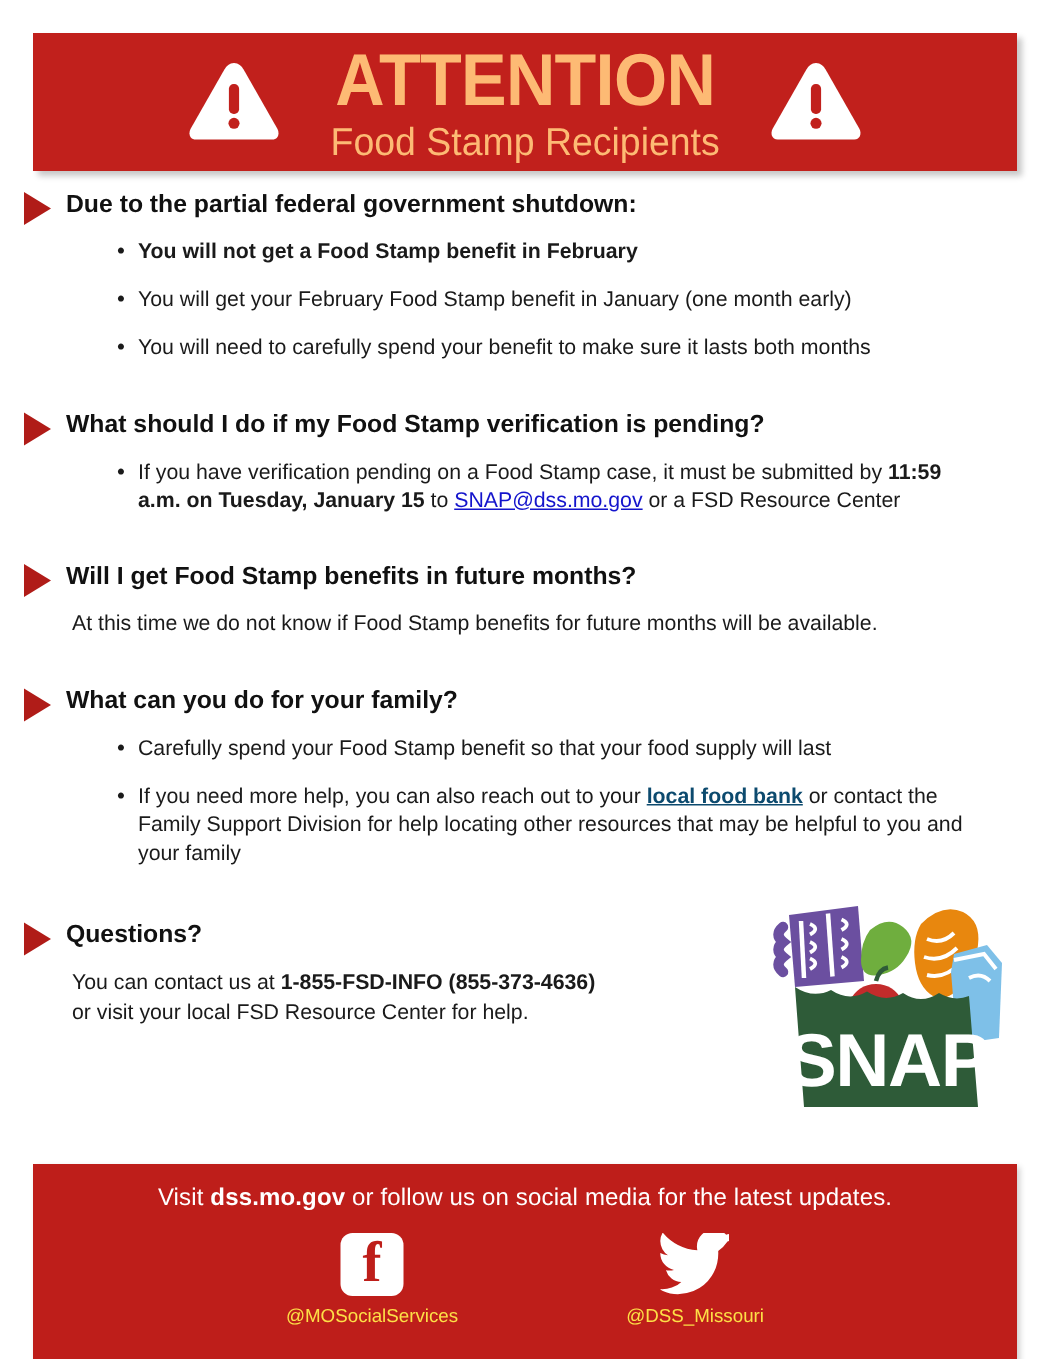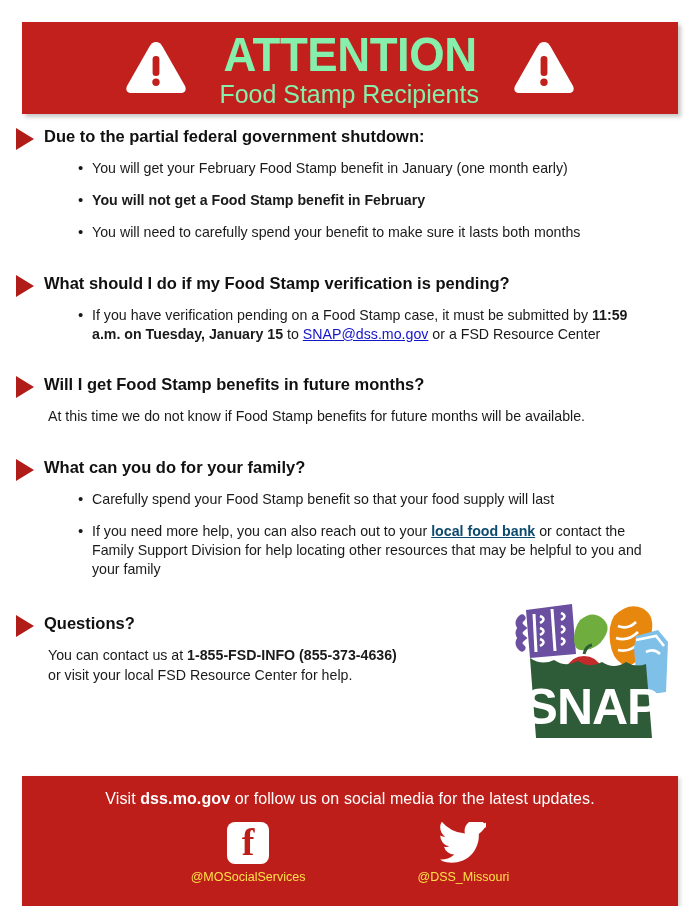--- a/index.html
+++ b/index.html
@@ -32,22 +32,22 @@
   }
   .banner-inner {
     display: flex;
     align-items: center;
     justify-content: center;
     gap: 26px;
     width: 100%;
   }
   .warn-icon { flex: 0 0 auto; display: block; }
   .banner-text {
-    text-align: left;
-    color: #86efac;
+    text-align: center;
+    color: #fdba74;
     line-height: 1;
     flex: 0 0 auto;
   }
   .banner-title {
     font-size: 49px;
     font-weight: bold;
     letter-spacing: -0.5px;
     display: block;
     transform: scaleX(0.93);
     transform-origin: center;
@@ -227,22 +227,22 @@
 </div>
 
 <div class="content">
 
   <div class="section s1">
     <div class="heading-row">
       <span class="arrow-bullet"></span>
       <span class="heading-text">Due to the partial federal government shutdown:</span>
     </div>
     <ul class="bullets">
+      <li><b>You will not get a Food Stamp benefit in February</b></li>
       <li>You will get your February Food Stamp benefit in January (one month early)</li>
-      <li><b>You will not get a Food Stamp benefit in February</b></li>
       <li>You will need to carefully spend your benefit to make sure it lasts both months</li>
     </ul>
   </div>
 
   <div class="section s2">
     <div class="heading-row">
       <span class="arrow-bullet"></span>
       <span class="heading-text">What should I do if my Food Stamp verification is pending?</span>
     </div>
     <ul class="bullets">

